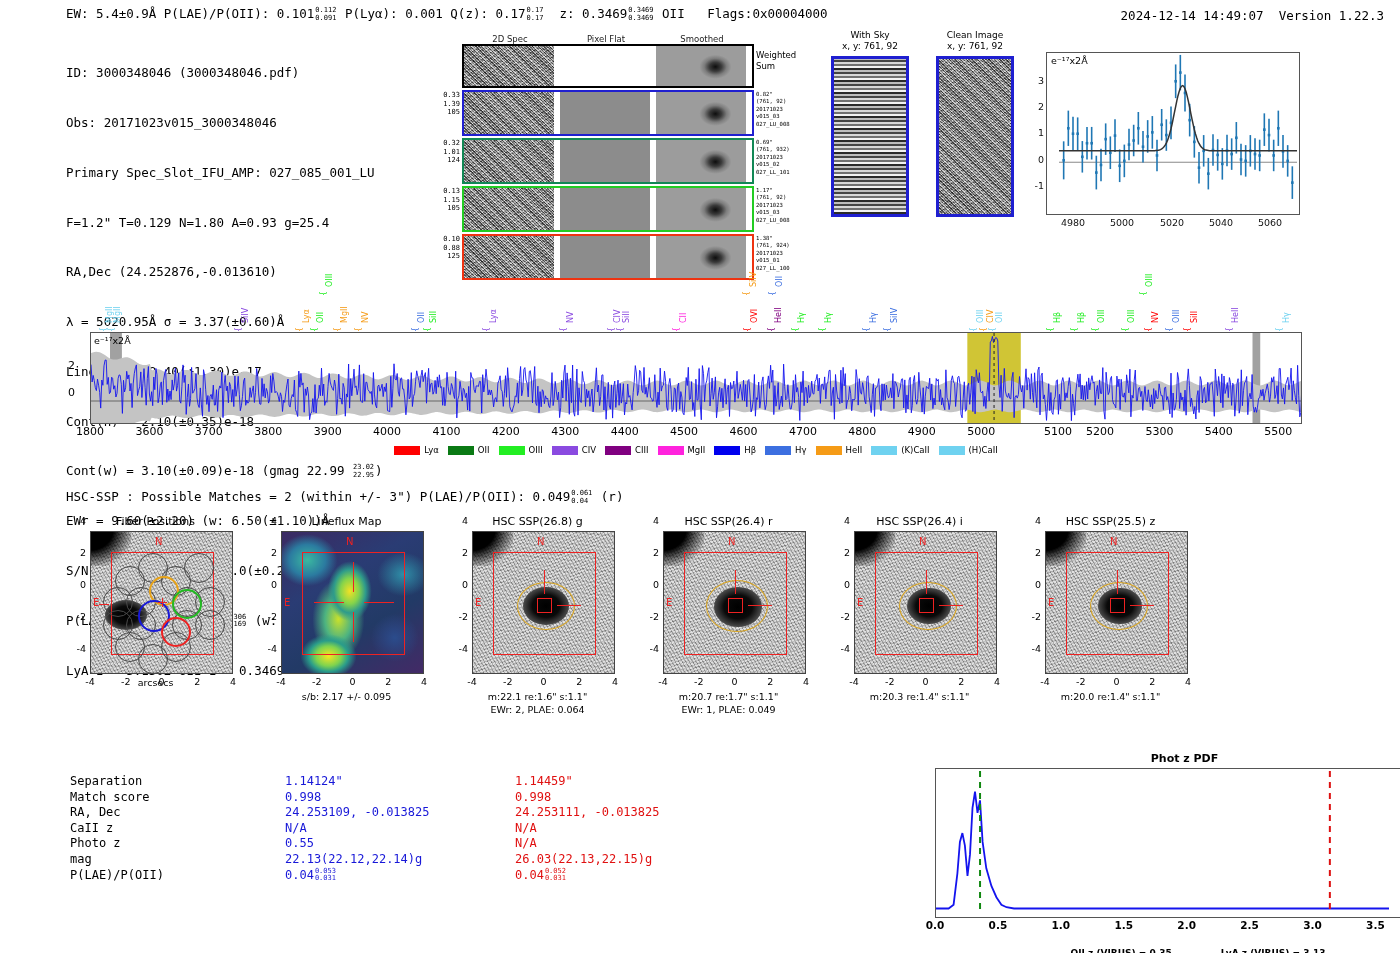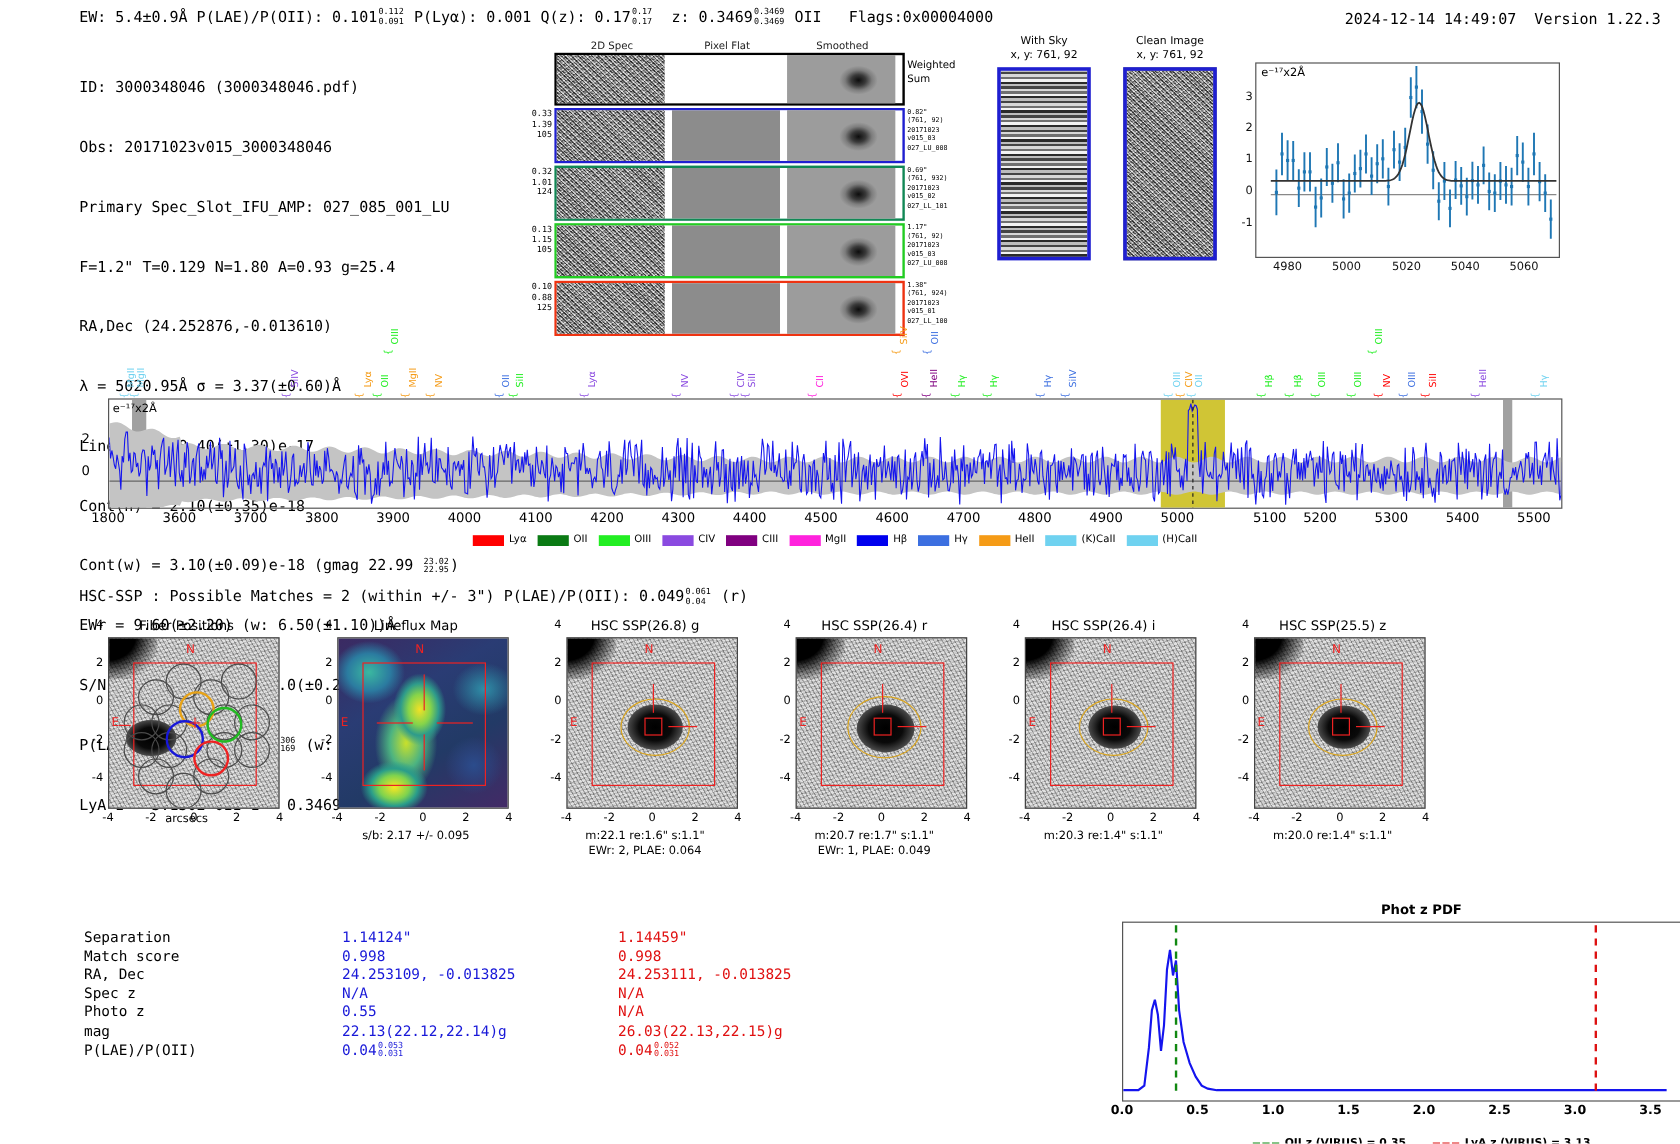--- a/index.html
+++ b/index.html
@@ -783,21 +783,21 @@
       <div class="c-lbl">Match score</div>
       <div class="c-b">0.998</div>
       <div class="c-r">0.998</div>
     </div>
   <div class="row">
       <div class="c-lbl">RA, Dec</div>
       <div class="c-b">24.253109, -0.013825</div>
       <div class="c-r">24.253111, -0.013825</div>
     </div>
   <div class="row">
-      <div class="c-lbl">Spec z</div>
+      <div class="c-lbl">CaII z</div>
       <div class="c-b">N/A</div>
       <div class="c-r">N/A</div>
     </div>
   <div class="row">
       <div class="c-lbl">Photo z</div>
       <div class="c-b">0.55</div>
       <div class="c-r">N/A</div>
     </div>
   <div class="row">
       <div class="c-lbl">mag</div>

